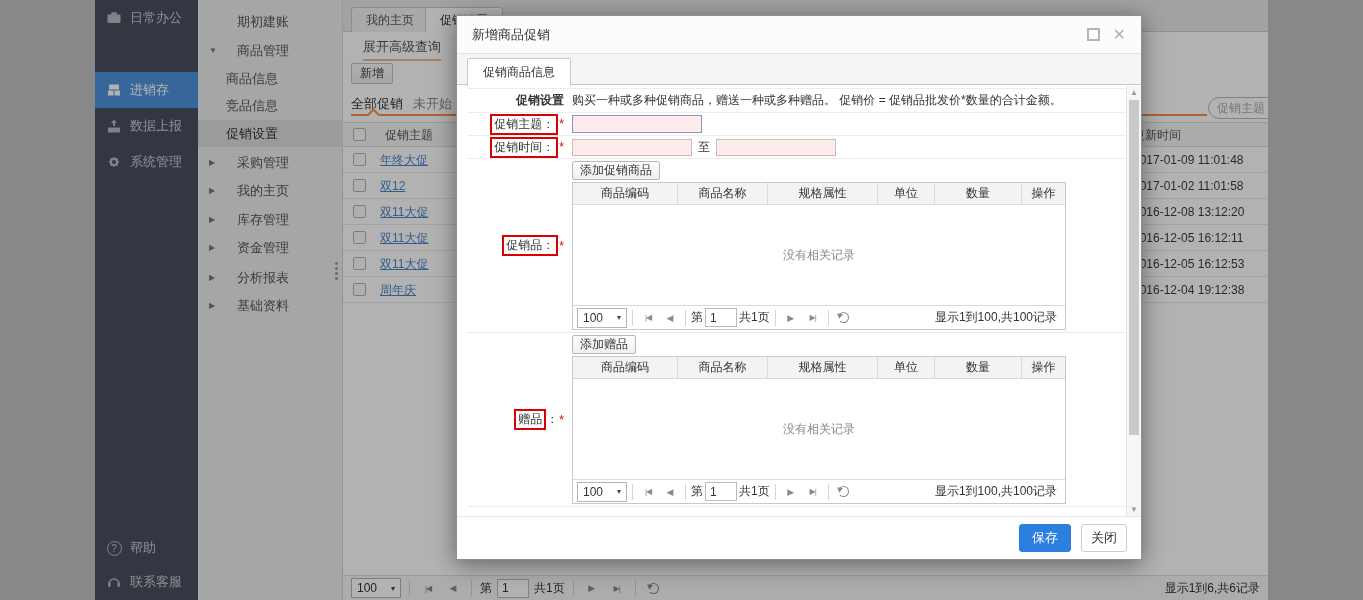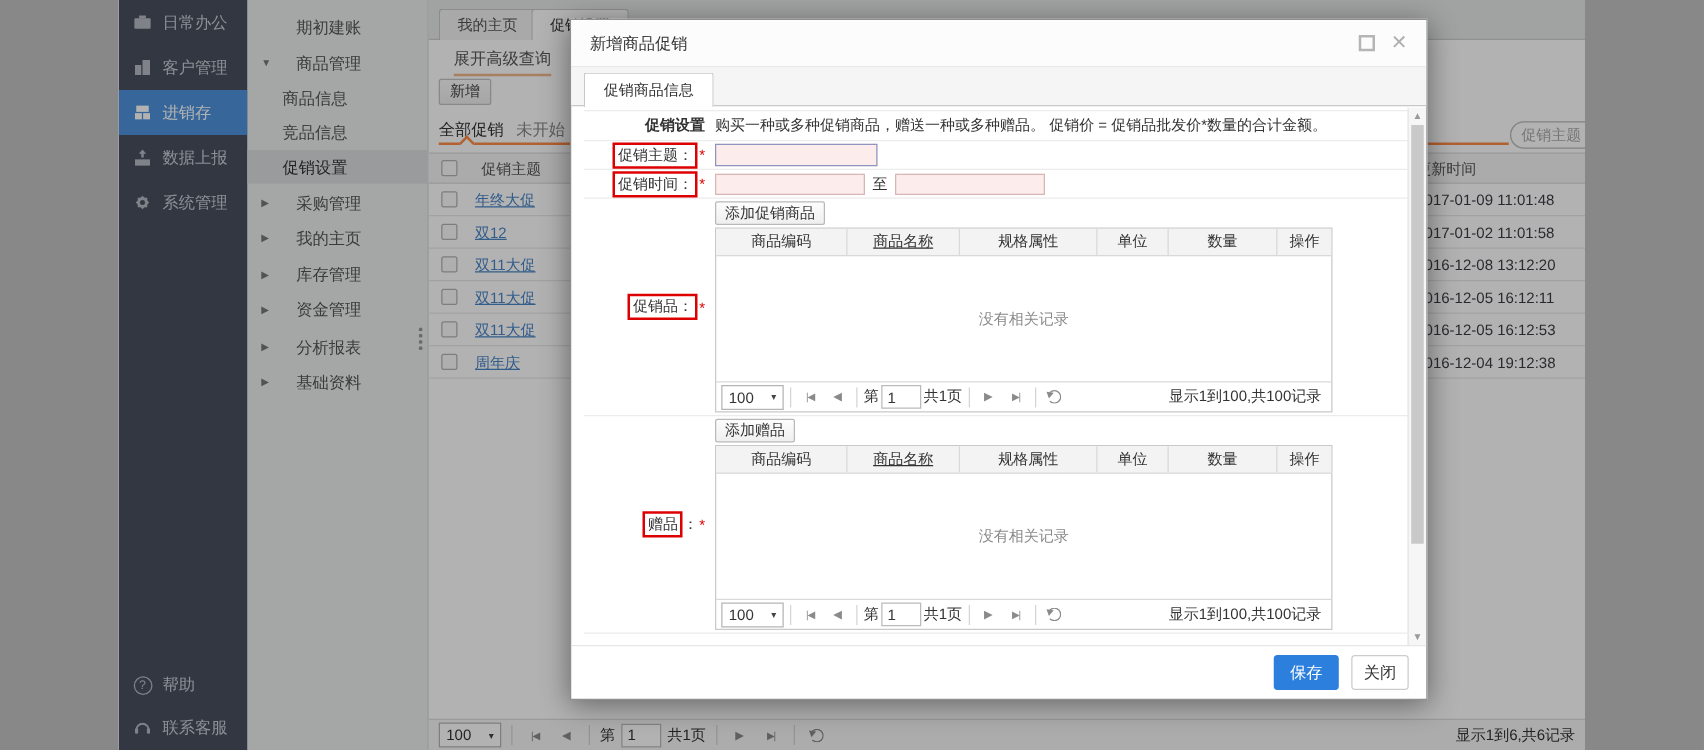--- a/index.html
+++ b/index.html
@@ -92,21 +92,21 @@
   .redbox{display:inline-block;border:2px solid #dd0000;padding:0 2px;line-height:17px;color:#333;}
   .req{color:#dd0000;margin-left:1px;}
   .inp-subject{width:130px;height:18px;background:#fcecec;border:1px solid #9094c0;}
   .inp-date{width:120px;height:17px;background:#fcecec;border:1px solid #d8b6b6;}
   .totext{margin:0 6px;color:#333;}
   .addbtn{height:19px;padding:0 7px;border:1px solid #b8b8b8;background:linear-gradient(#fdfdfd,#efefef);border-radius:2px;font-size:12px;color:#333;cursor:pointer;}
   .mtable{width:494px;border:1px solid #c9c9c9;margin-top:2px;background:#fff;}
   .mt-head{display:flex;height:22px;background:#f3f3f3;border-bottom:1px solid #d9d9d9;}
   .mt-head span{display:block;line-height:21px;text-align:center;border-right:1px solid #d9d9d9;color:#333;}
   .mt-head span:last-child{border-right:none;}
-  .c0{width:105px;} .c1{width:90px;text-decoration:underline;} .c2{width:110px;} .c3{width:57px;} .c4{width:87px;} .c5{width:43px;}
+  .c0{width:105px;} .c1{width:90px;} .c2{width:110px;} .c3{width:57px;} .c4{width:87px;} .c5{width:43px;}
   .mt-body{height:100px;display:flex;align-items:center;justify-content:center;color:#8a8a8a;}
   .mt-pg{height:24px;border-top:1px solid #d9d9d9;display:flex;align-items:center;padding:0 4px;gap:2px;}
   .mt-pg .pgsummary{padding-right:4px;}
   .m-scroll{position:absolute;top:0;bottom:0;right:0;width:15px;background:#f6f6f6;border-left:1px solid #e5e5e5;}
   .m-scroll .sarr{position:absolute;left:0;width:14px;text-align:center;font-size:8px;color:#9a9a9a;cursor:pointer;}
   .m-scroll .up{top:2px;} .m-scroll .dn{bottom:2px;}
   .m-thumb{position:absolute;left:2px;top:14px;width:10px;height:335px;background:#c9c9c9;cursor:pointer;}
   .m-foot{position:absolute;left:0;right:0;bottom:0;height:43px;border-top:1px solid #e6e6e6;display:flex;align-items:center;justify-content:flex-end;gap:10px;padding-right:14px;}
   .btn-save{min-width:52px;height:28px;background:#2c7fdc;border:1px solid #2c7fdc;color:#fff;border-radius:3px;font-size:13px;cursor:pointer;}
   .btn-cls{min-width:46px;height:28px;background:#fff;border:1px solid #ccc;color:#333;border-radius:3px;font-size:13px;cursor:pointer;}
@@ -118,29 +118,20 @@
 
   <aside class="dsb">
     <div class="dsb-item" style="top:0">
       <span class="ic">
           <svg width="16" height="16" viewBox="0 0 16 16" fill="currentColor">
             <path d="M6 4.2V3h4v1.2H6z" fill="none" stroke="currentColor" stroke-width="1.4"></path>
             <rect x="1.5" y="4.5" width="13" height="8.5" rx="1"></rect>
           </svg>
         </span>
       <span>日常办公</span>
-    </div>
-    <div class="dsb-item" style="top:36px">
-      <span class="ic">
-          <svg width="16" height="16" viewBox="0 0 16 16" fill="currentColor">
-            <rect x="2" y="6" width="5" height="8"></rect>
-            <rect x="8" y="2" width="6" height="12"></rect>
-          </svg>
-        </span>
-      <span>客户管理</span>
     </div>
     <div class="dsb-item active" style="top:72px">
       <span class="ic">
           <svg width="16" height="16" viewBox="0 0 16 16" fill="currentColor">
             <rect x="3" y="2.5" width="10" height="5"></rect>
             <rect x="2" y="8.5" width="5.5" height="5"></rect>
             <rect x="8.5" y="8.5" width="5.5" height="5"></rect>
           </svg>
         </span>
       <span>进销存</span>

